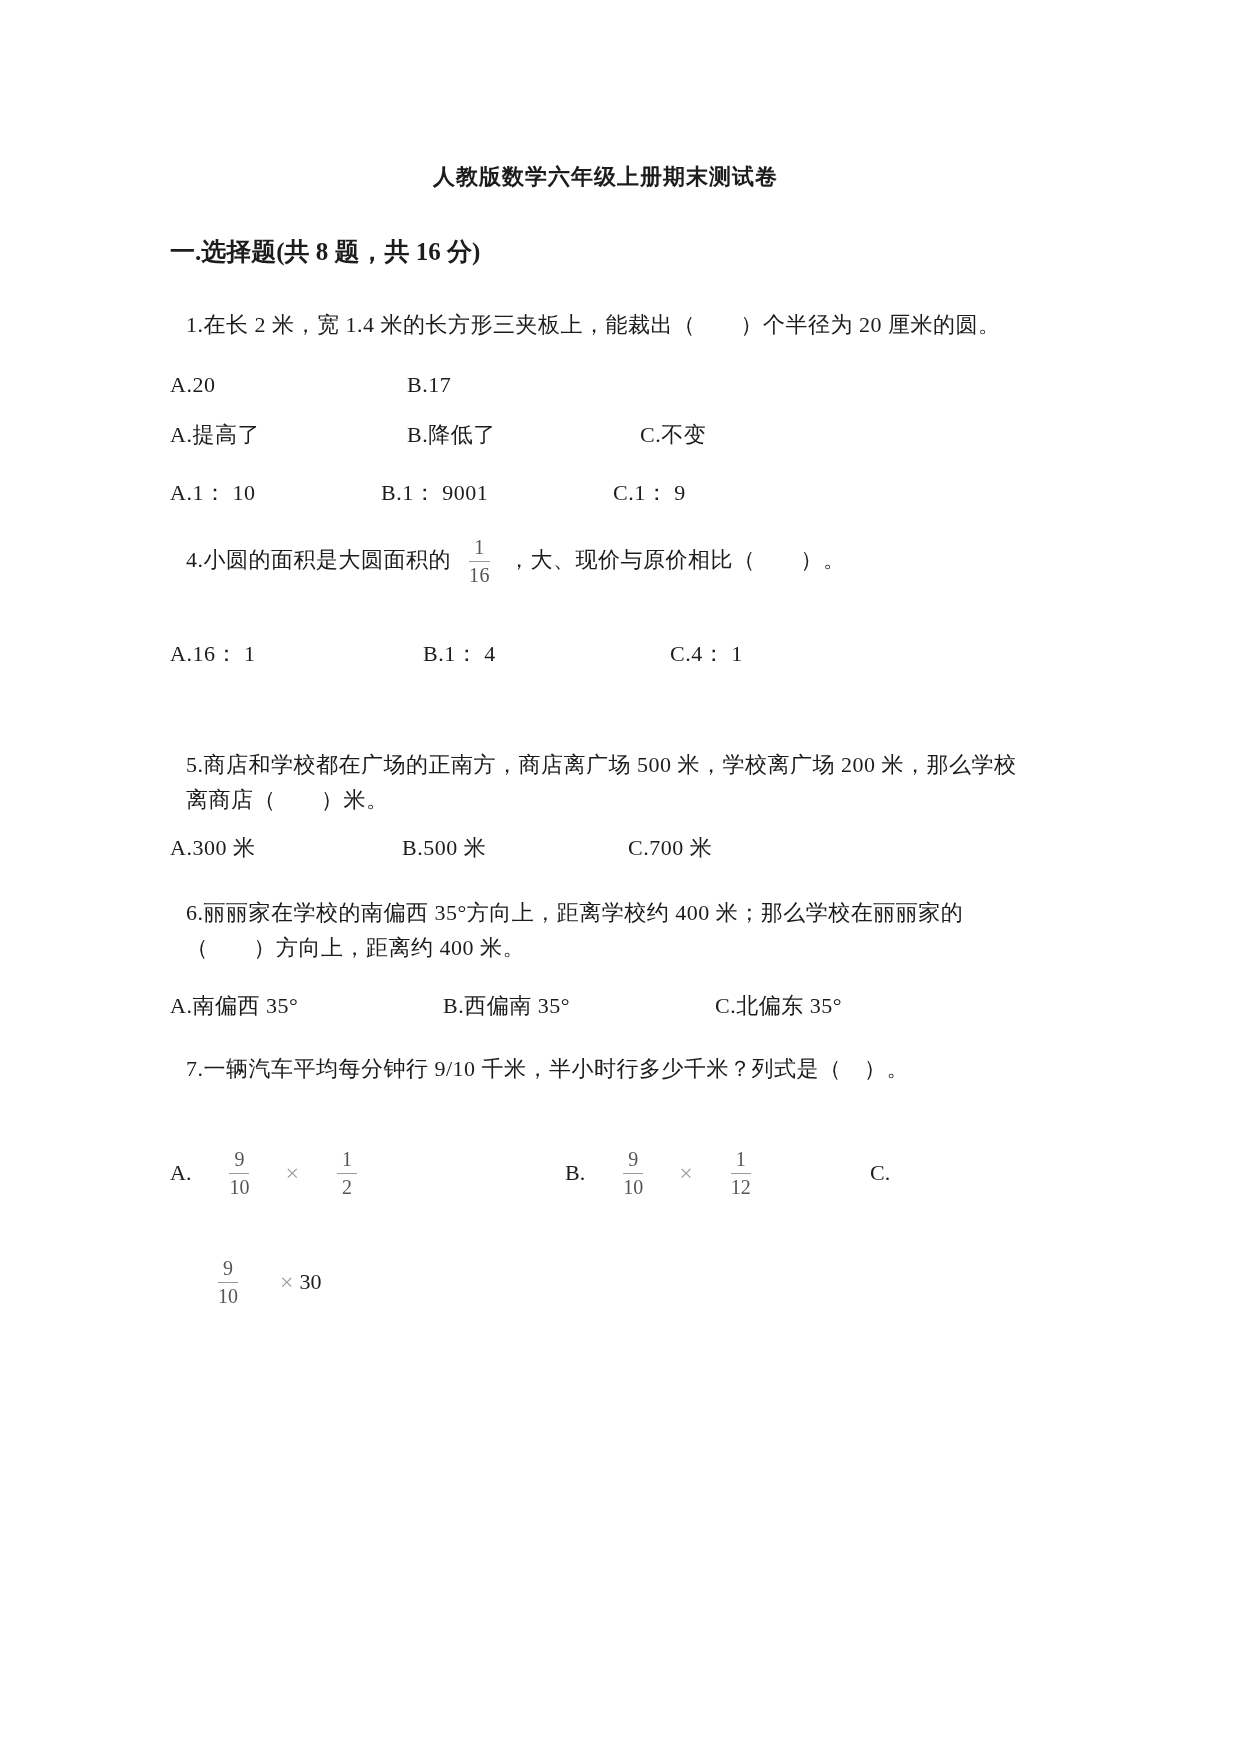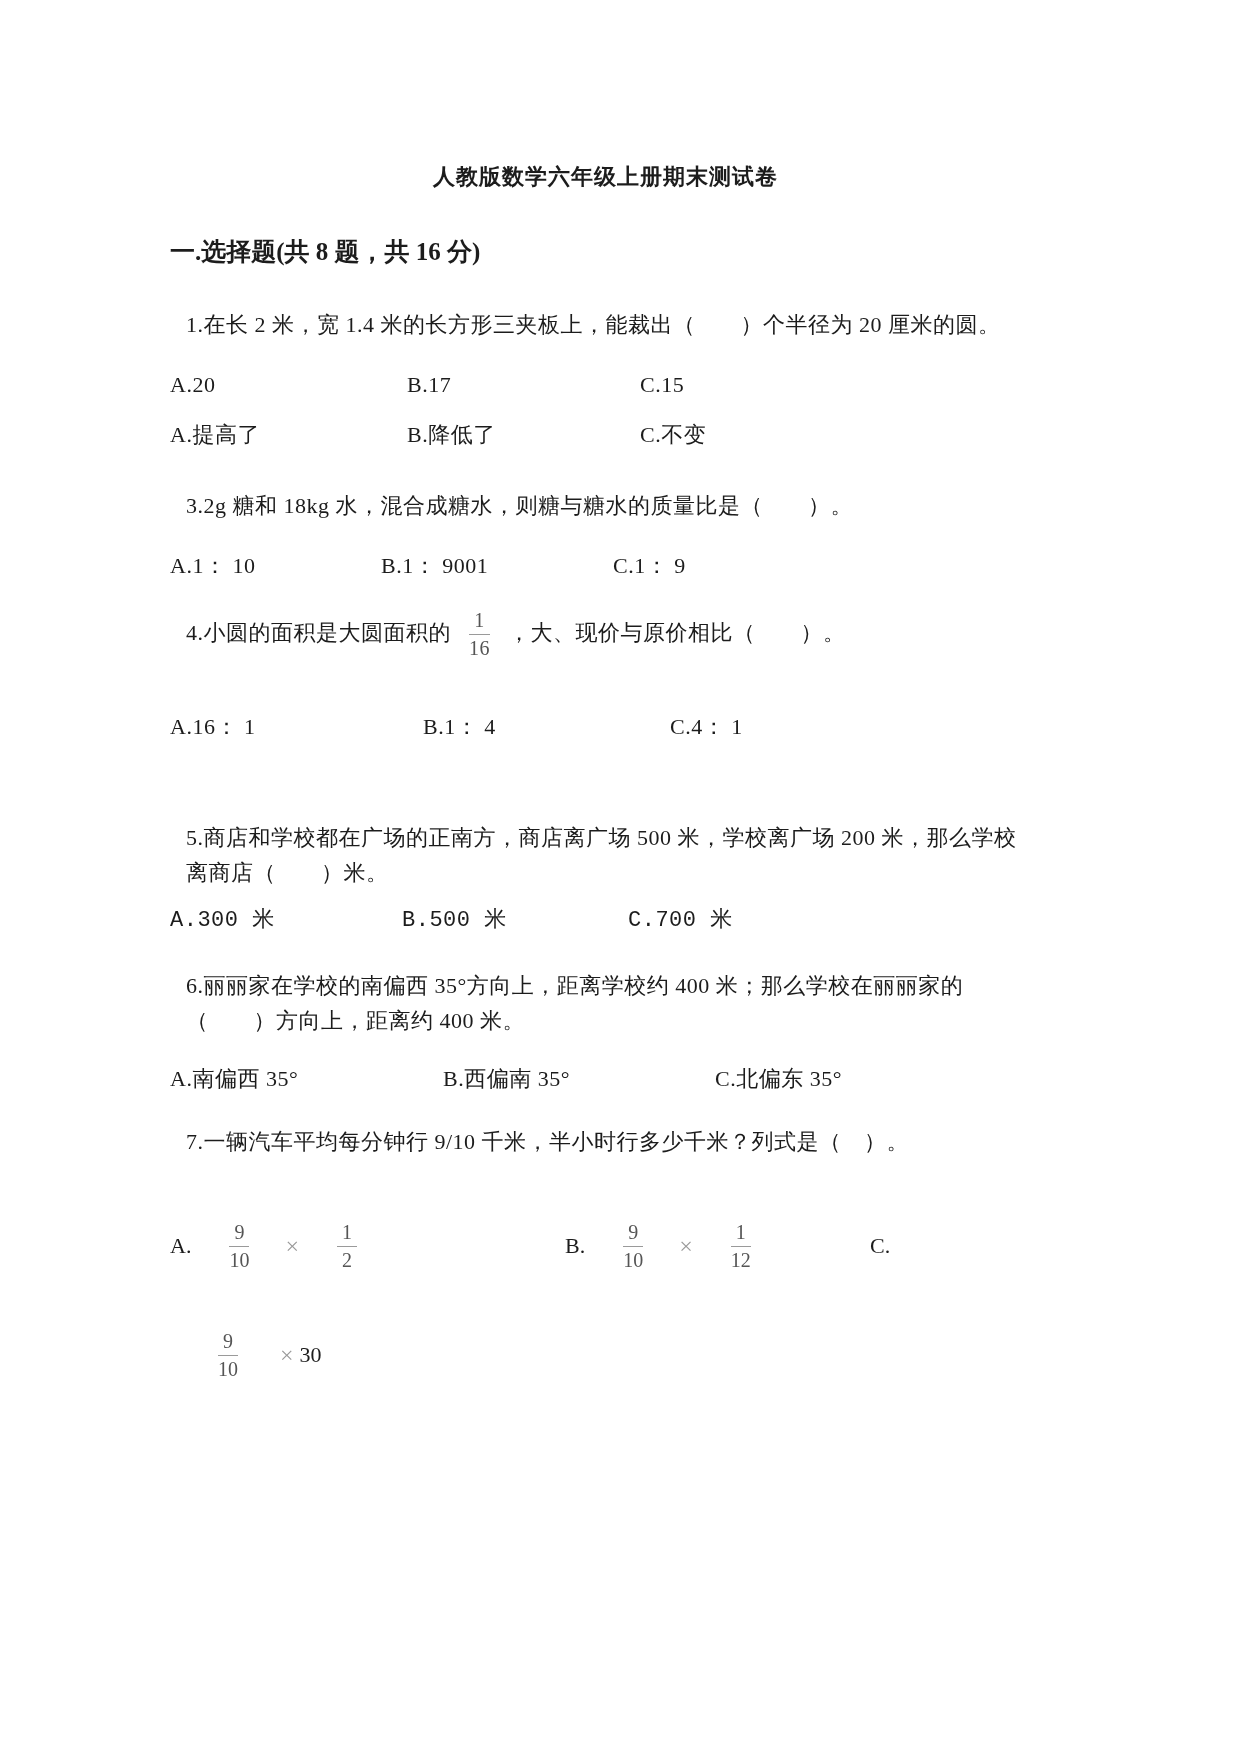--- a/index.html
+++ b/index.html
@@ -53,21 +53,21 @@
     letter-spacing: 0.5px;
   }
   .options-row.cols-q3 { grid-template-columns: 211px 232px auto; }
   .options-row.cols-q4 { grid-template-columns: 253px 247px auto; }
   .options-row.cols-q5 { grid-template-columns: 232px 226px auto; }
   .options-row.cols-q6 { grid-template-columns: 273px 272px auto; }
   .mt-o1 { margin-top: 28px; }
   .mt-o2 { margin-top: 20px; }
   .mt-o3 { margin-top: 28px; }
   .mt-o4 { margin-top: 52px; }
-  .mt-o5 { margin-top: 12px; font-family: Liberation Mono, monospace; }
+  .mt-o5 { margin-top: 12px; }
   .mt-o6 { margin-top: 26px; }
   
   .frac {
     display: inline-block;
     vertical-align: middle;
     text-align: center;
     font-size: 20px;
     line-height: 1.15;
     color: #555555;
     margin: 0 18px;
@@ -114,30 +114,28 @@
 <div class="page">
 
   <h1 class="doc-title">人教版数学六年级上册期末测试卷</h1>
 
   <h2 class="section-heading">一.选择题(共 8 题，共 16 分)</h2>
 
   <p class="qtext mt-q1">1.在长 2 米，宽 1.4 米的长方形三夹板上，能裁出（　　）个半径为 20 厘米的圆。</p>
   <div class="options-row mt-o1">
     <span>A.20</span>
     <span>B.17</span>
-    <span>C.15</span>
   </div>
 
   <div class="options-row mt-o2">
     <span>A.提高了</span>
     <span>B.降低了</span>
     <span>C.不变</span>
   </div>
 
-  <p class="qtext mt-q3">3.2g 糖和 18kg 水，混合成糖水，则糖与糖水的质量比是（　　）。</p>
   <div class="options-row cols-q3 mt-o3">
     <span>A.1： 10</span>
     <span>B.1： 9001</span>
     <span>C.1： 9</span>
   </div>
 
   <p class="qtext mt-q4">
     <span>4.小圆的面积是大圆面积的</span><span class="frac"><span class="num">1</span><span class="den">16</span></span><span>，大、现价与原价相比（　　）。</span>
   </p>
   <div class="options-row cols-q4 mt-o4">

